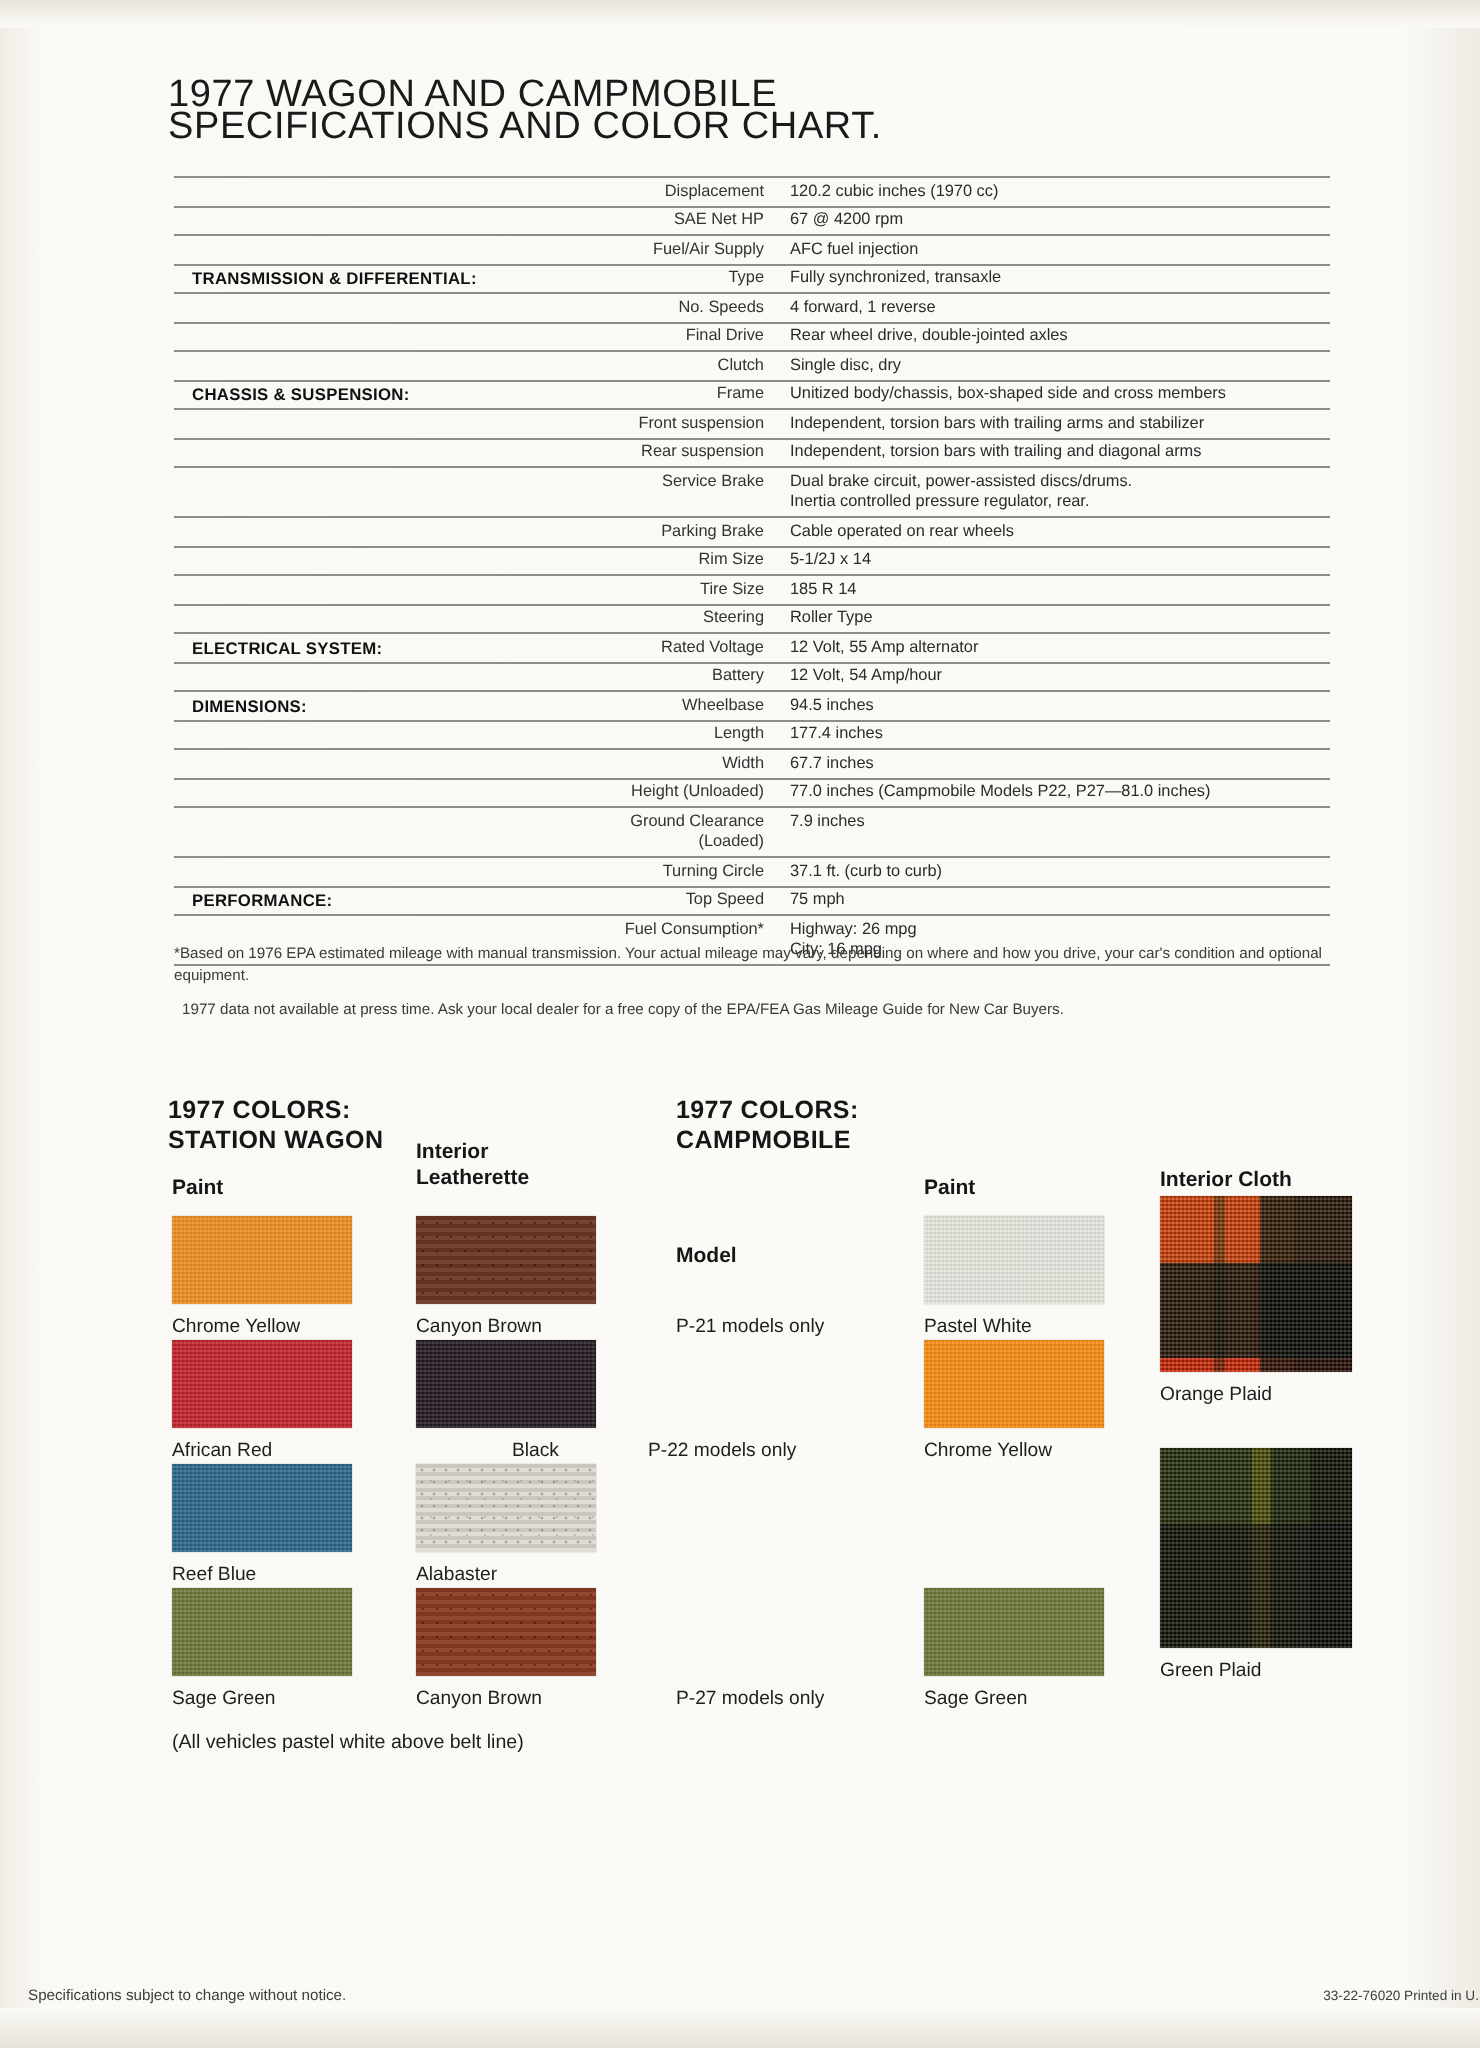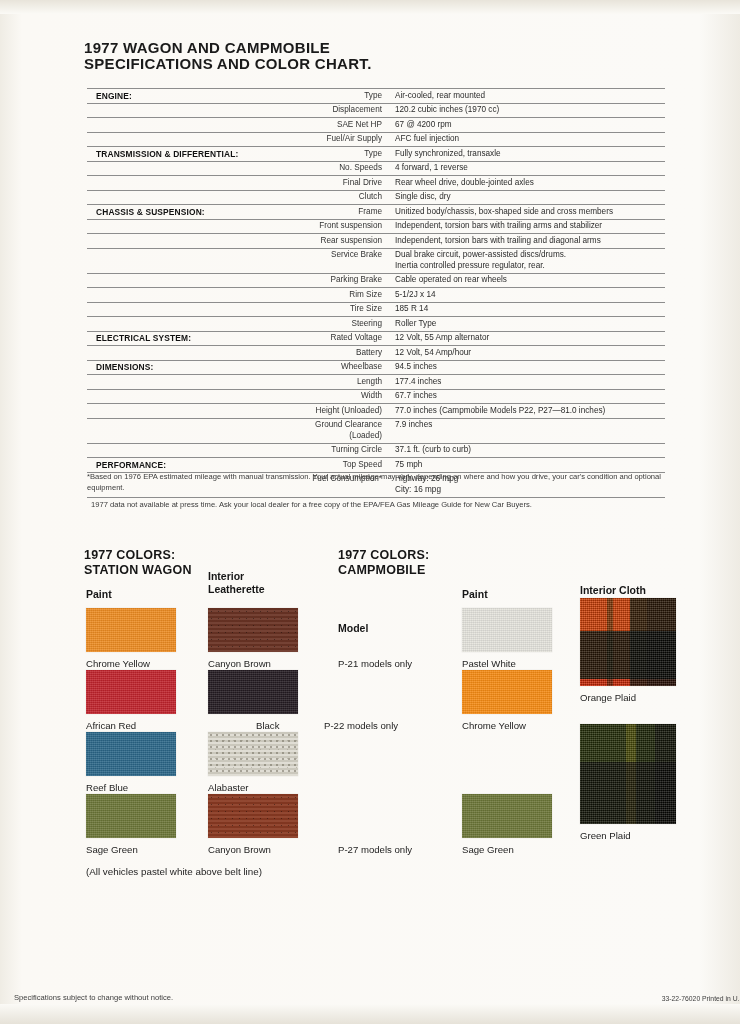--- a/index.html
+++ b/index.html
@@ -27,22 +27,22 @@
   }
   .page-edge-bottom {
     position: absolute; bottom: 0; left: 0; right: 0; height: 20px;
     background: linear-gradient(0deg,#e6e2d8,#fbfaf6);
   }
 
   
   .title-block {
     position: absolute;
     left: 84px; top: 40px;
-    font-weight: bold;
-    font-size: 15px;
+    font-weight: normal;
+    font-size: 19px;
     letter-spacing: 0.3px;
     color: #1a1a1a;
     line-height: 15.5px;
   }
 
   
   .spec-table {
     position: absolute;
     left: 87px; top: 88px;
     width: 578px;
@@ -197,25 +197,20 @@
   <div class="page-edge-top"></div>
   <div class="page-edge-bottom"></div>
 
   <div class="title-block">
     <div>1977 WAGON AND CAMPMOBILE</div>
     <div>SPECIFICATIONS AND COLOR CHART.</div>
   </div>
 
   <table class="spec-table">
     <tbody id="spec-body">
-        <tr>
-          <td class="cat">ENGINE:</td>
-          <td class="lbl">Type</td>
-          <td class="val"><span>Air-cooled, rear mounted</span></td>
-        </tr>
         <tr>
           <td class="cat"></td>
           <td class="lbl">Displacement</td>
           <td class="val"><span>120.2 cubic inches (1970 cc)</span></td>
         </tr>
         <tr>
           <td class="cat"></td>
           <td class="lbl">SAE Net HP</td>
           <td class="val"><span>67 @ 4200 rpm</span></td>
         </tr>

